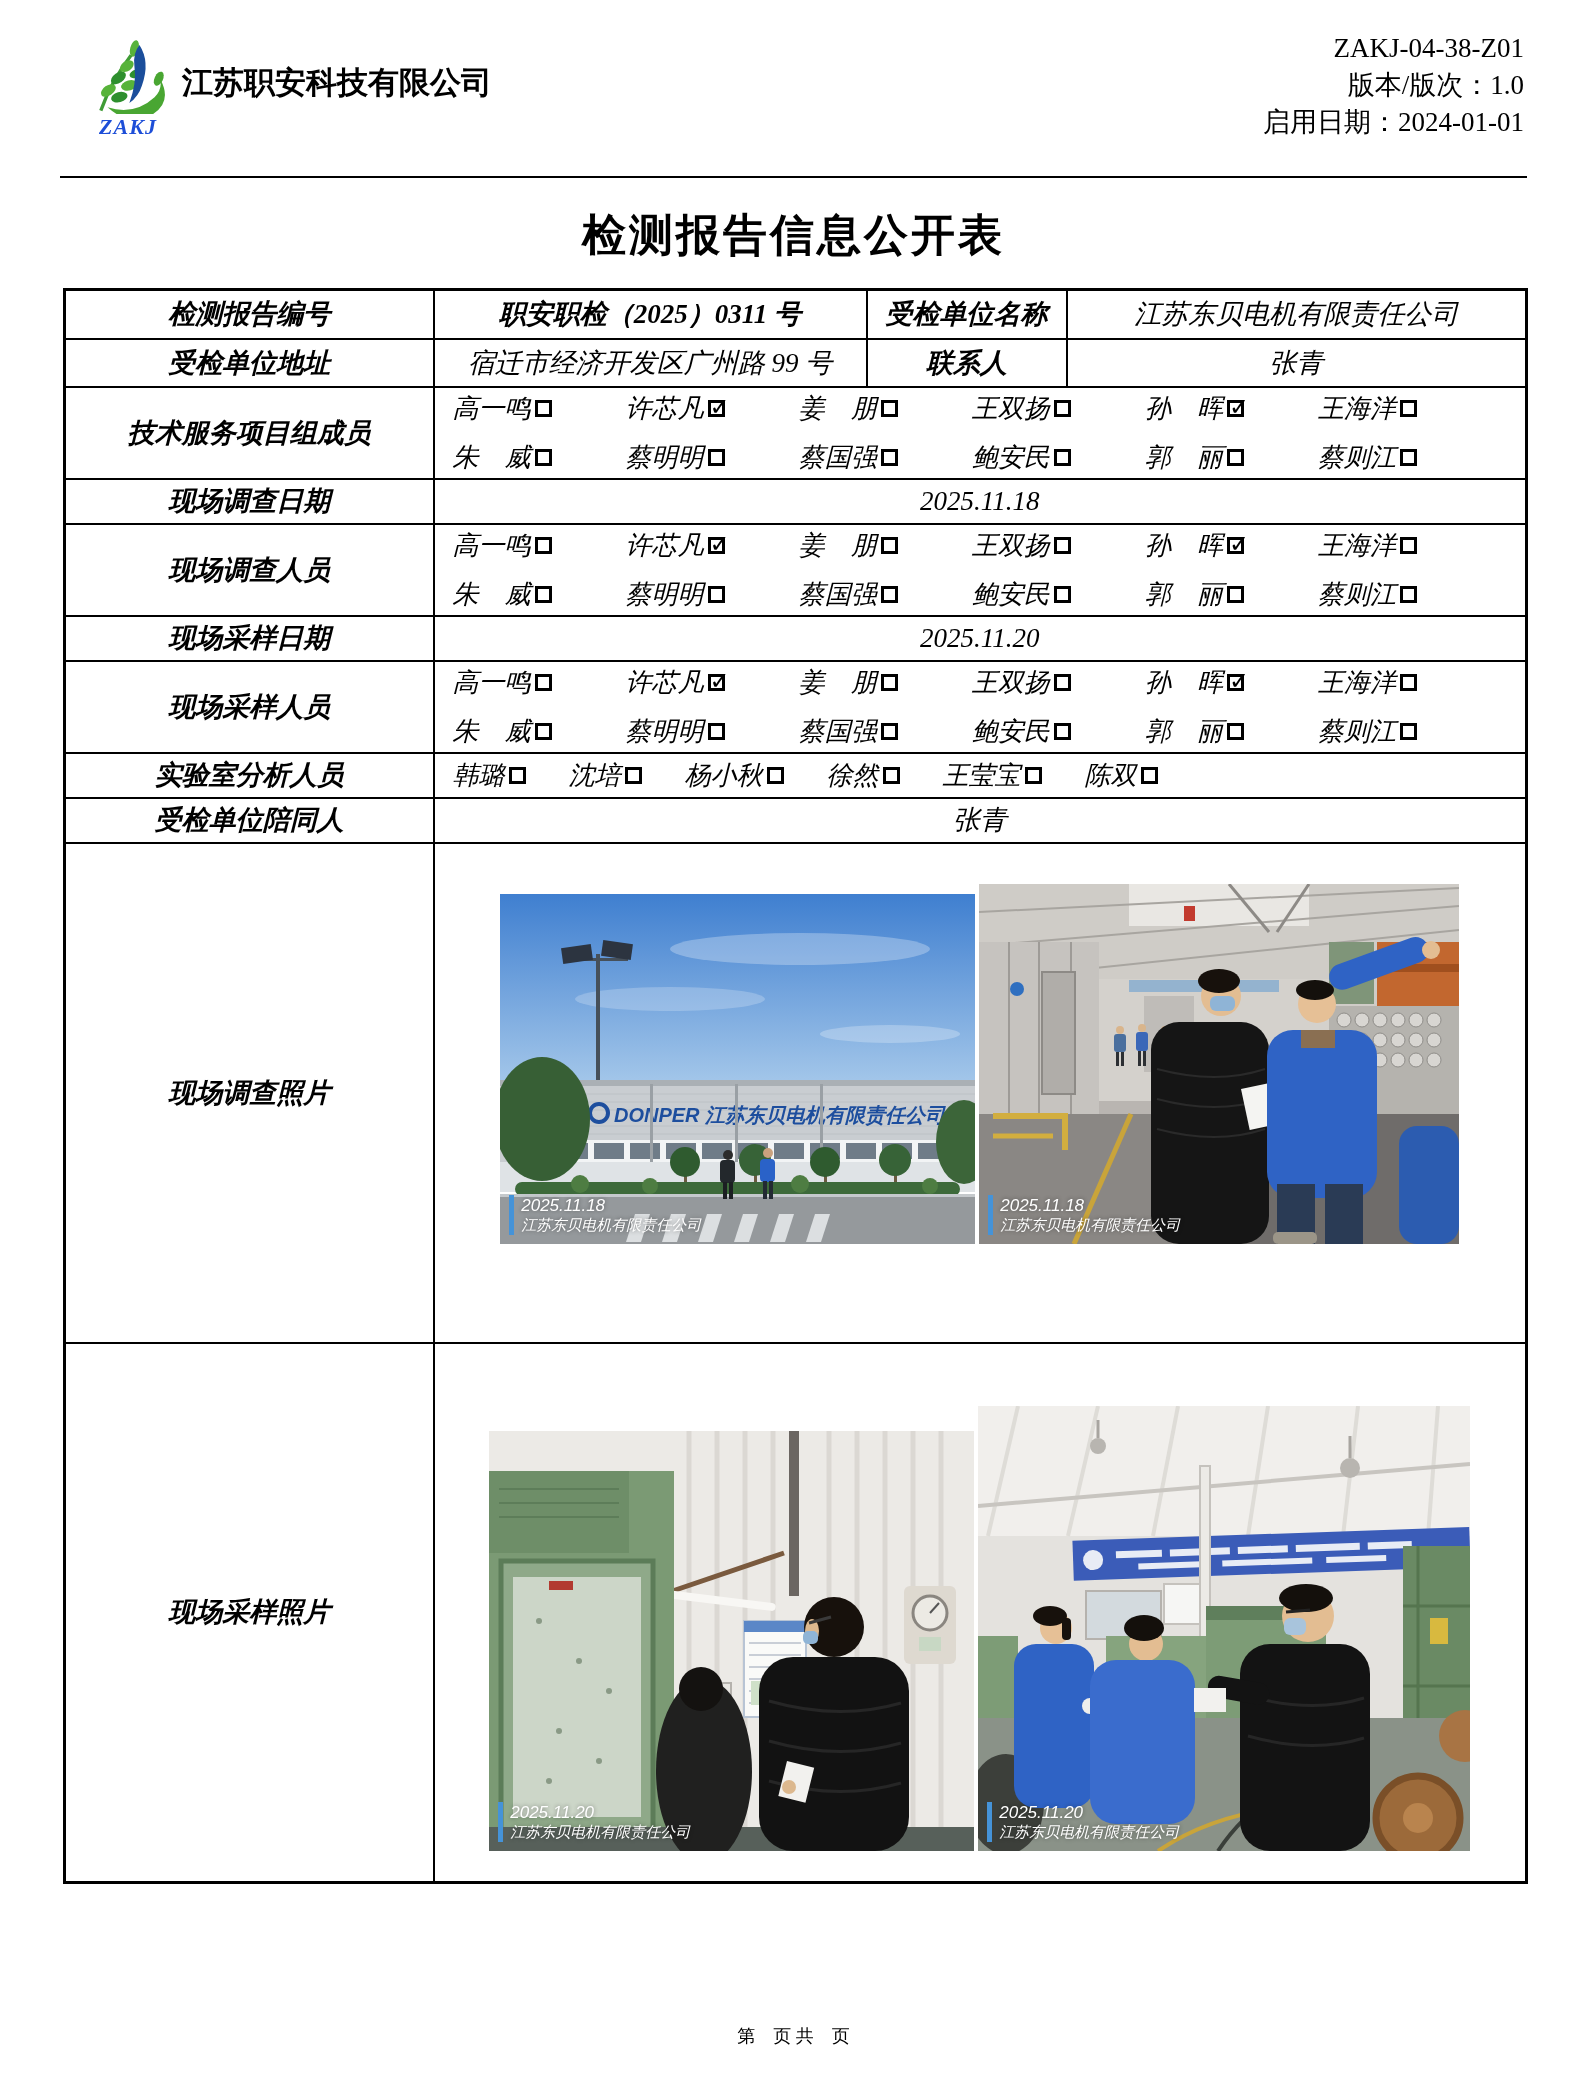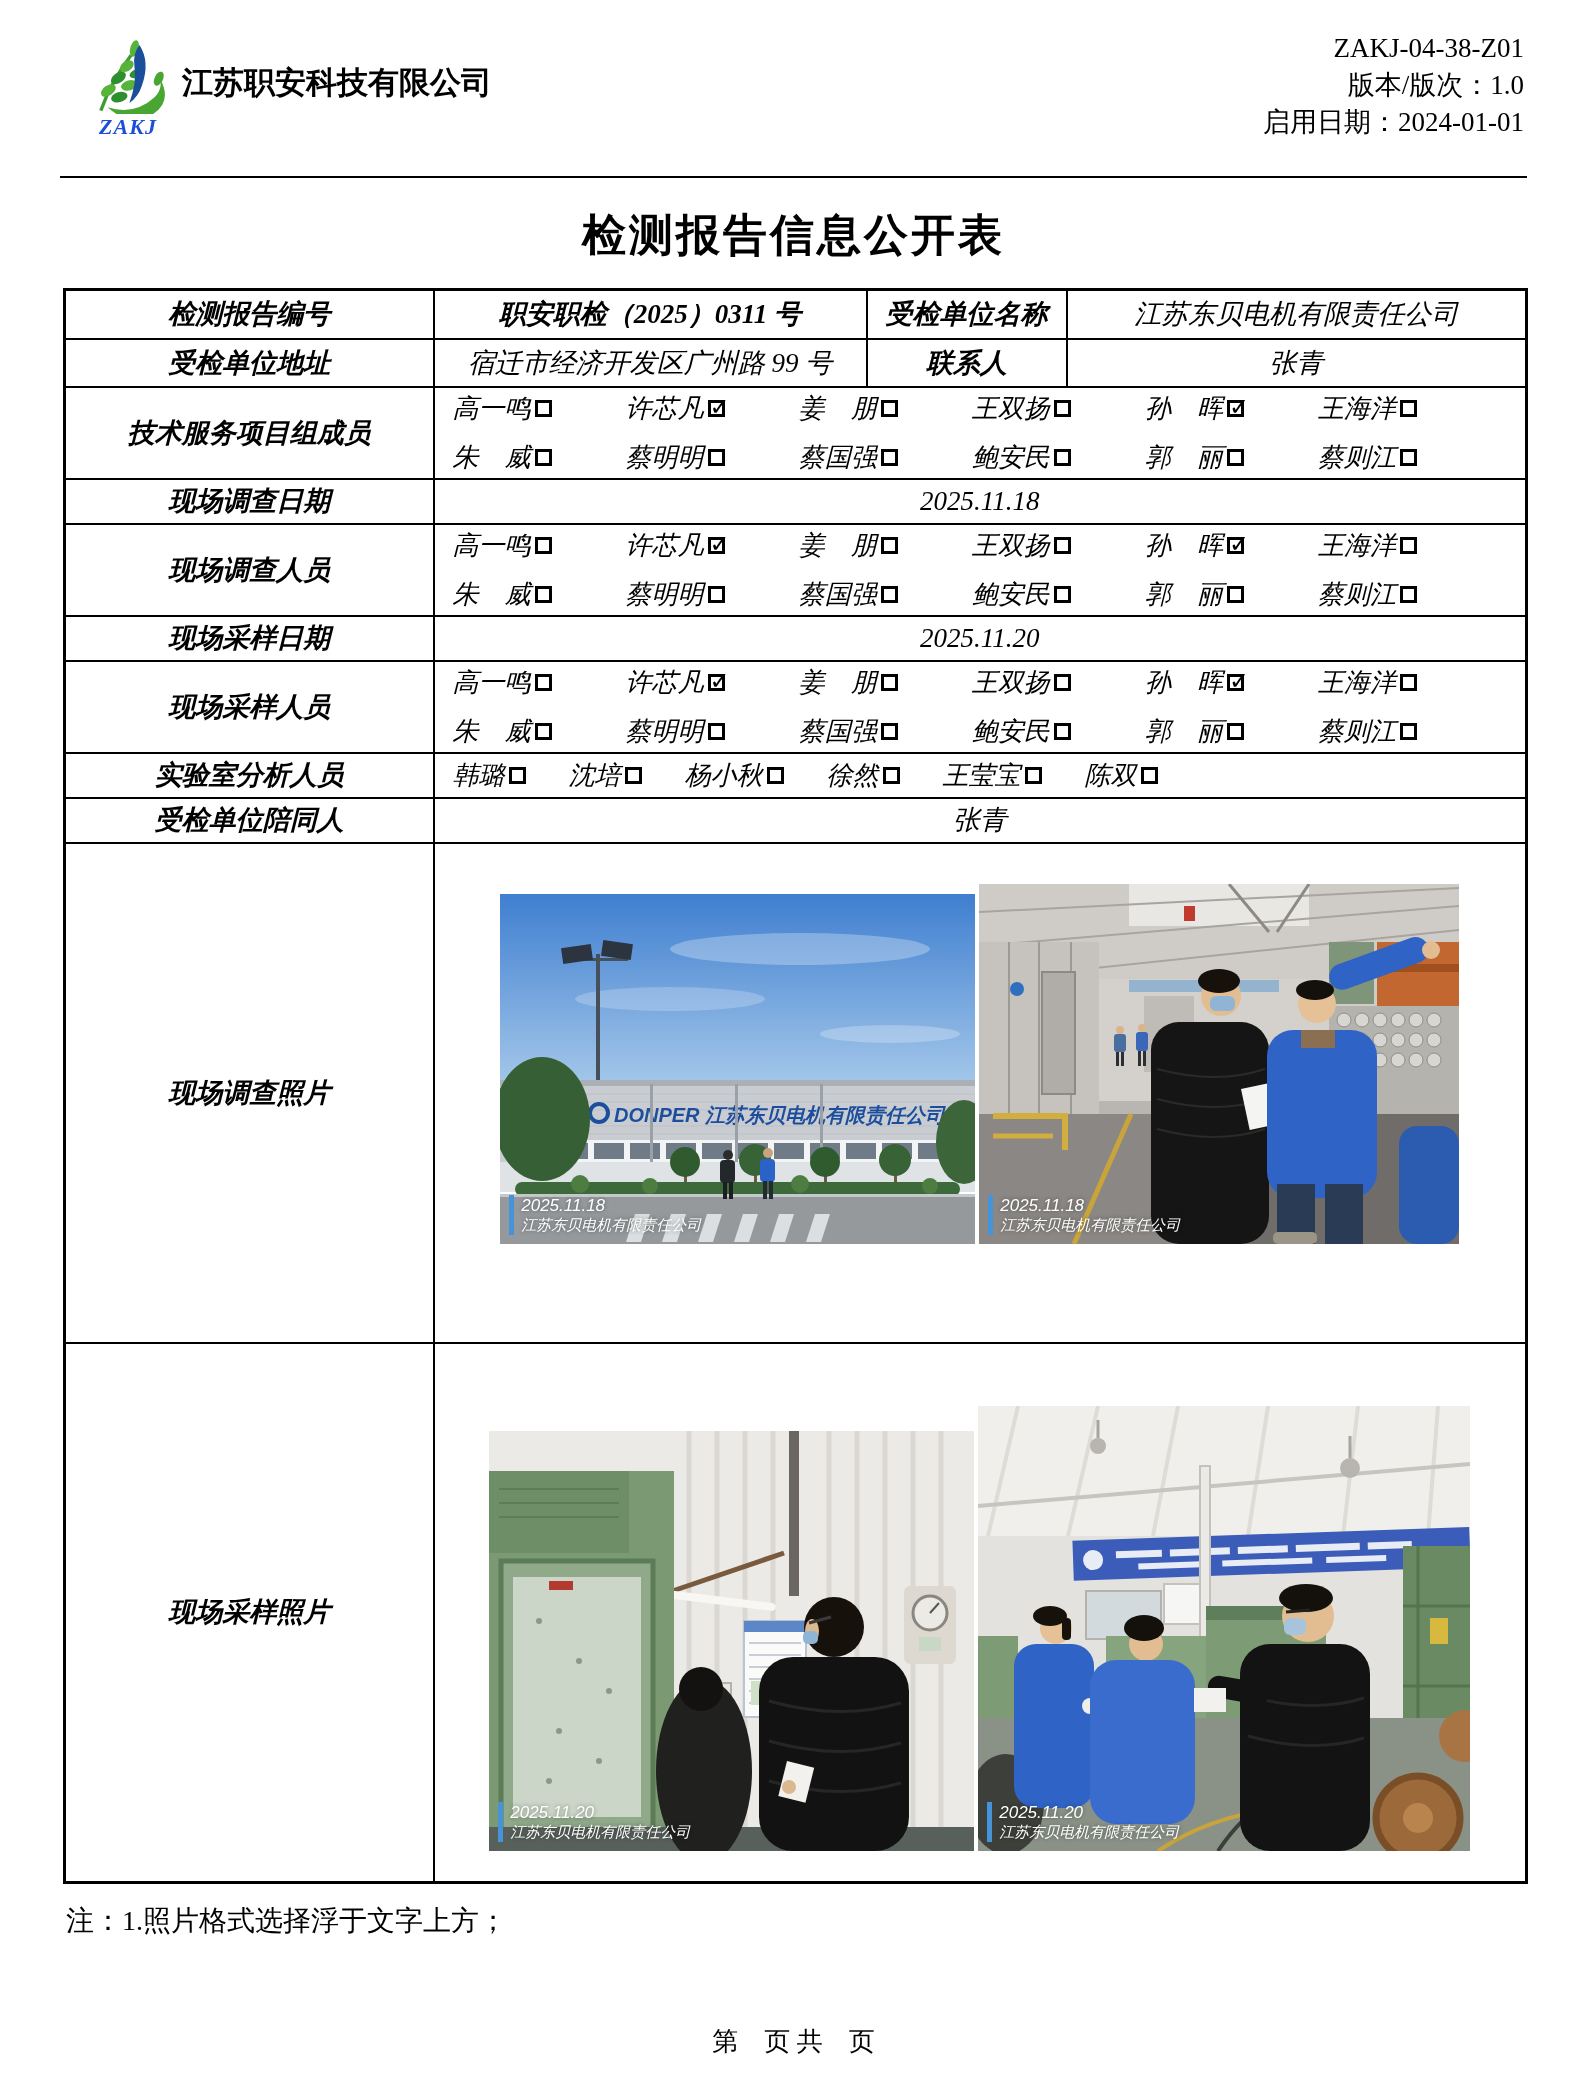--- a/index.html
+++ b/index.html
@@ -46,21 +46,21 @@
   .photos-cell.sampling { padding-bottom:28px; }
   .photo { position:relative; flex:0 0 auto; line-height:0; }
   .wm { position:absolute; left:9px; bottom:9px; display:flex; gap:7px; text-align:left;
     color:#fff; font-family:"Liberation Sans","DejaVu Sans",sans-serif; line-height:1.25;
     text-shadow:0 0 4px rgba(0,0,0,.45); }
   .wm-bar { width:5px; background:#4593d8; flex:0 0 auto; }
   .wm-date { font-size:17px; }
   .wm-co { font-size:15px; }
   
   .note { position:absolute; left:66px; top:1902px; font-size:28px; }
-  .page-footer { position:absolute; left:0; right:0; top:2024px; text-align:center; font-size:26px; }
+  .page-footer { position:absolute; left:0; right:0; top:2024px; text-align:center; font-size:18px; }
 </style>
 </head>
 <body>
 
 <div class="page">
 
   <svg class="logo" viewBox="0 0 100 100">
     <path d="M20,96 Q32,62 56,30" stroke="#3f9c35" stroke-width="4" fill="none"></path>
     <ellipse cx="29" cy="72" rx="10" ry="6" fill="#57b33a" transform="rotate(-35 29 72)"></ellipse>
     <ellipse cx="41" cy="57" rx="10" ry="6" fill="#2e8f2e" transform="rotate(-35 41 57)"></ellipse>
@@ -571,16 +571,15 @@
               </div>
             </div>
           </div>
 
         </div>
       </td>
     </tr>
   </tbody>
     </table>
 
-  <div class="note">注：1.照片格式选择浮于文字上方；</div>
   <div class="page-footer">第　页 共　页</div>
 
 </div>
 
 </body></html>

